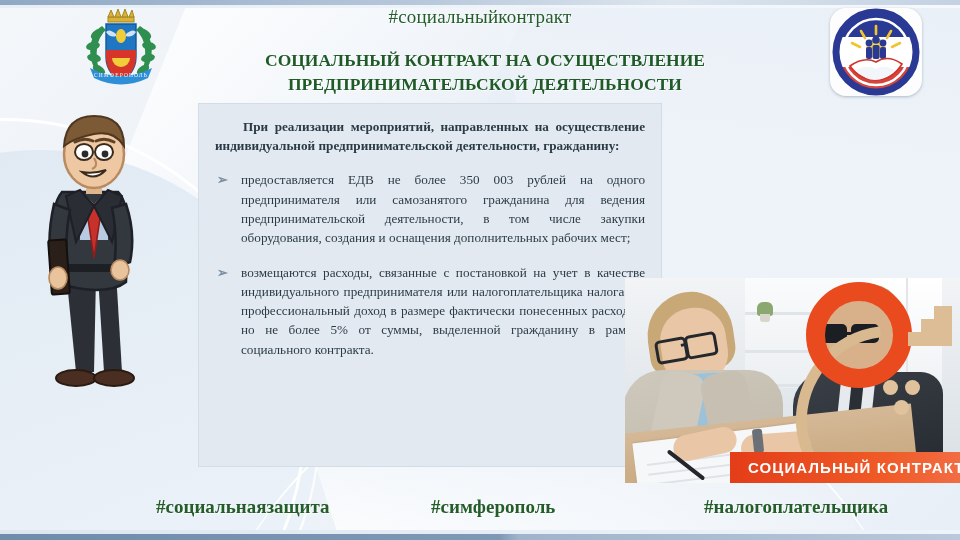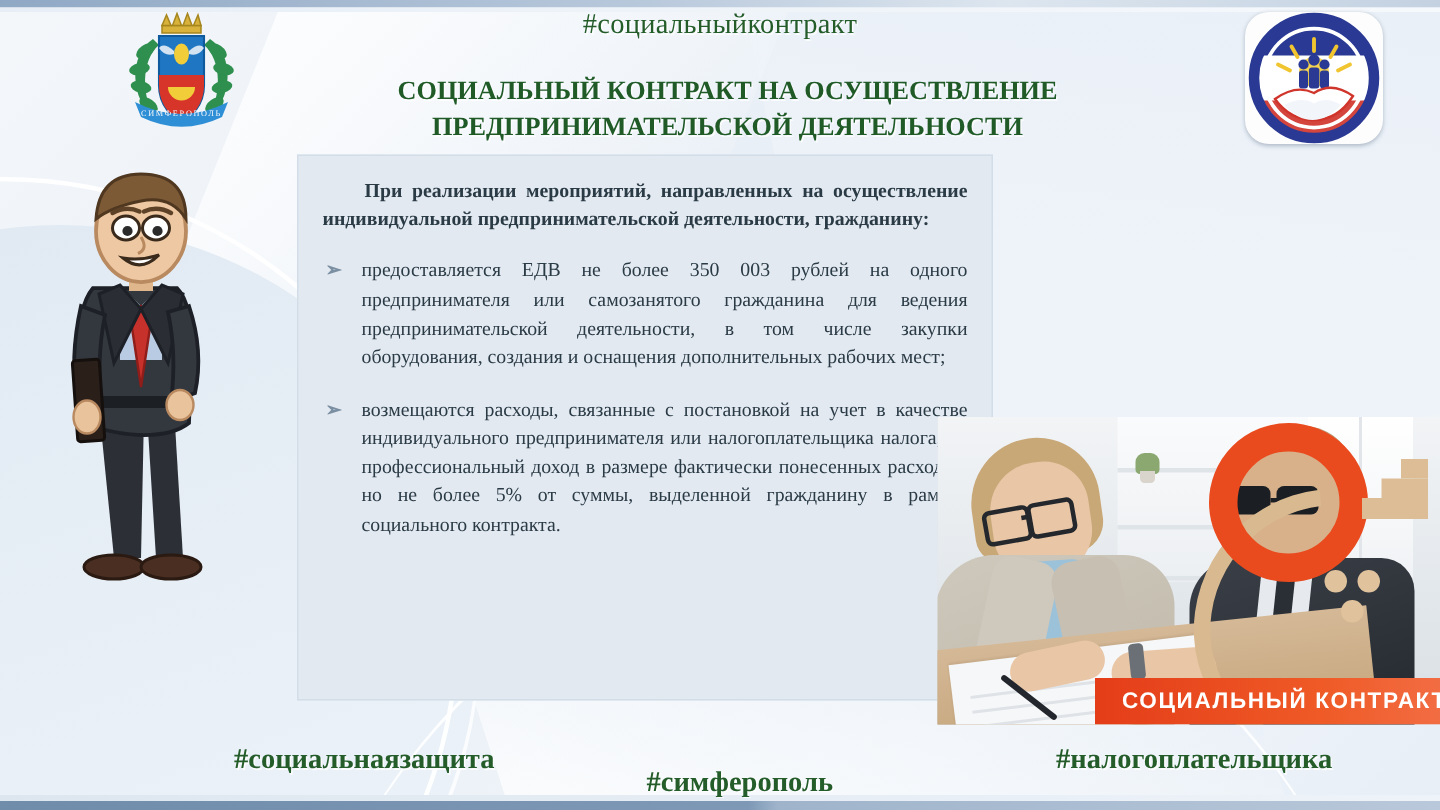--- a/index.html
+++ b/index.html
@@ -207,21 +207,21 @@
     white-space:nowrap;
   }
 
   
   .footer{position:absolute;left:4px;bottom:14px;width:100%;height:30px;}
   .ft{
     position:absolute;font-size:19px;font-weight:bold;color:#245c2a;
     text-shadow:1px 1px 0 rgba(255,255,255,.8);
     white-space:nowrap;
   }
-  .ft1{left:152px;} .ft2{left:427px;margin-top:15px;} .ft3{left:700px;}
+  .ft1{left:152px;} .ft2{left:427px;} .ft3{left:700px;}
 </style>
 </head>
 <body>
 
 <div id="slide">
 
   <div class="bg-layer">
     <div class="swoosh-c"></div>
     <div class="diag1"></div>
     <div class="swoosh-a"></div>

